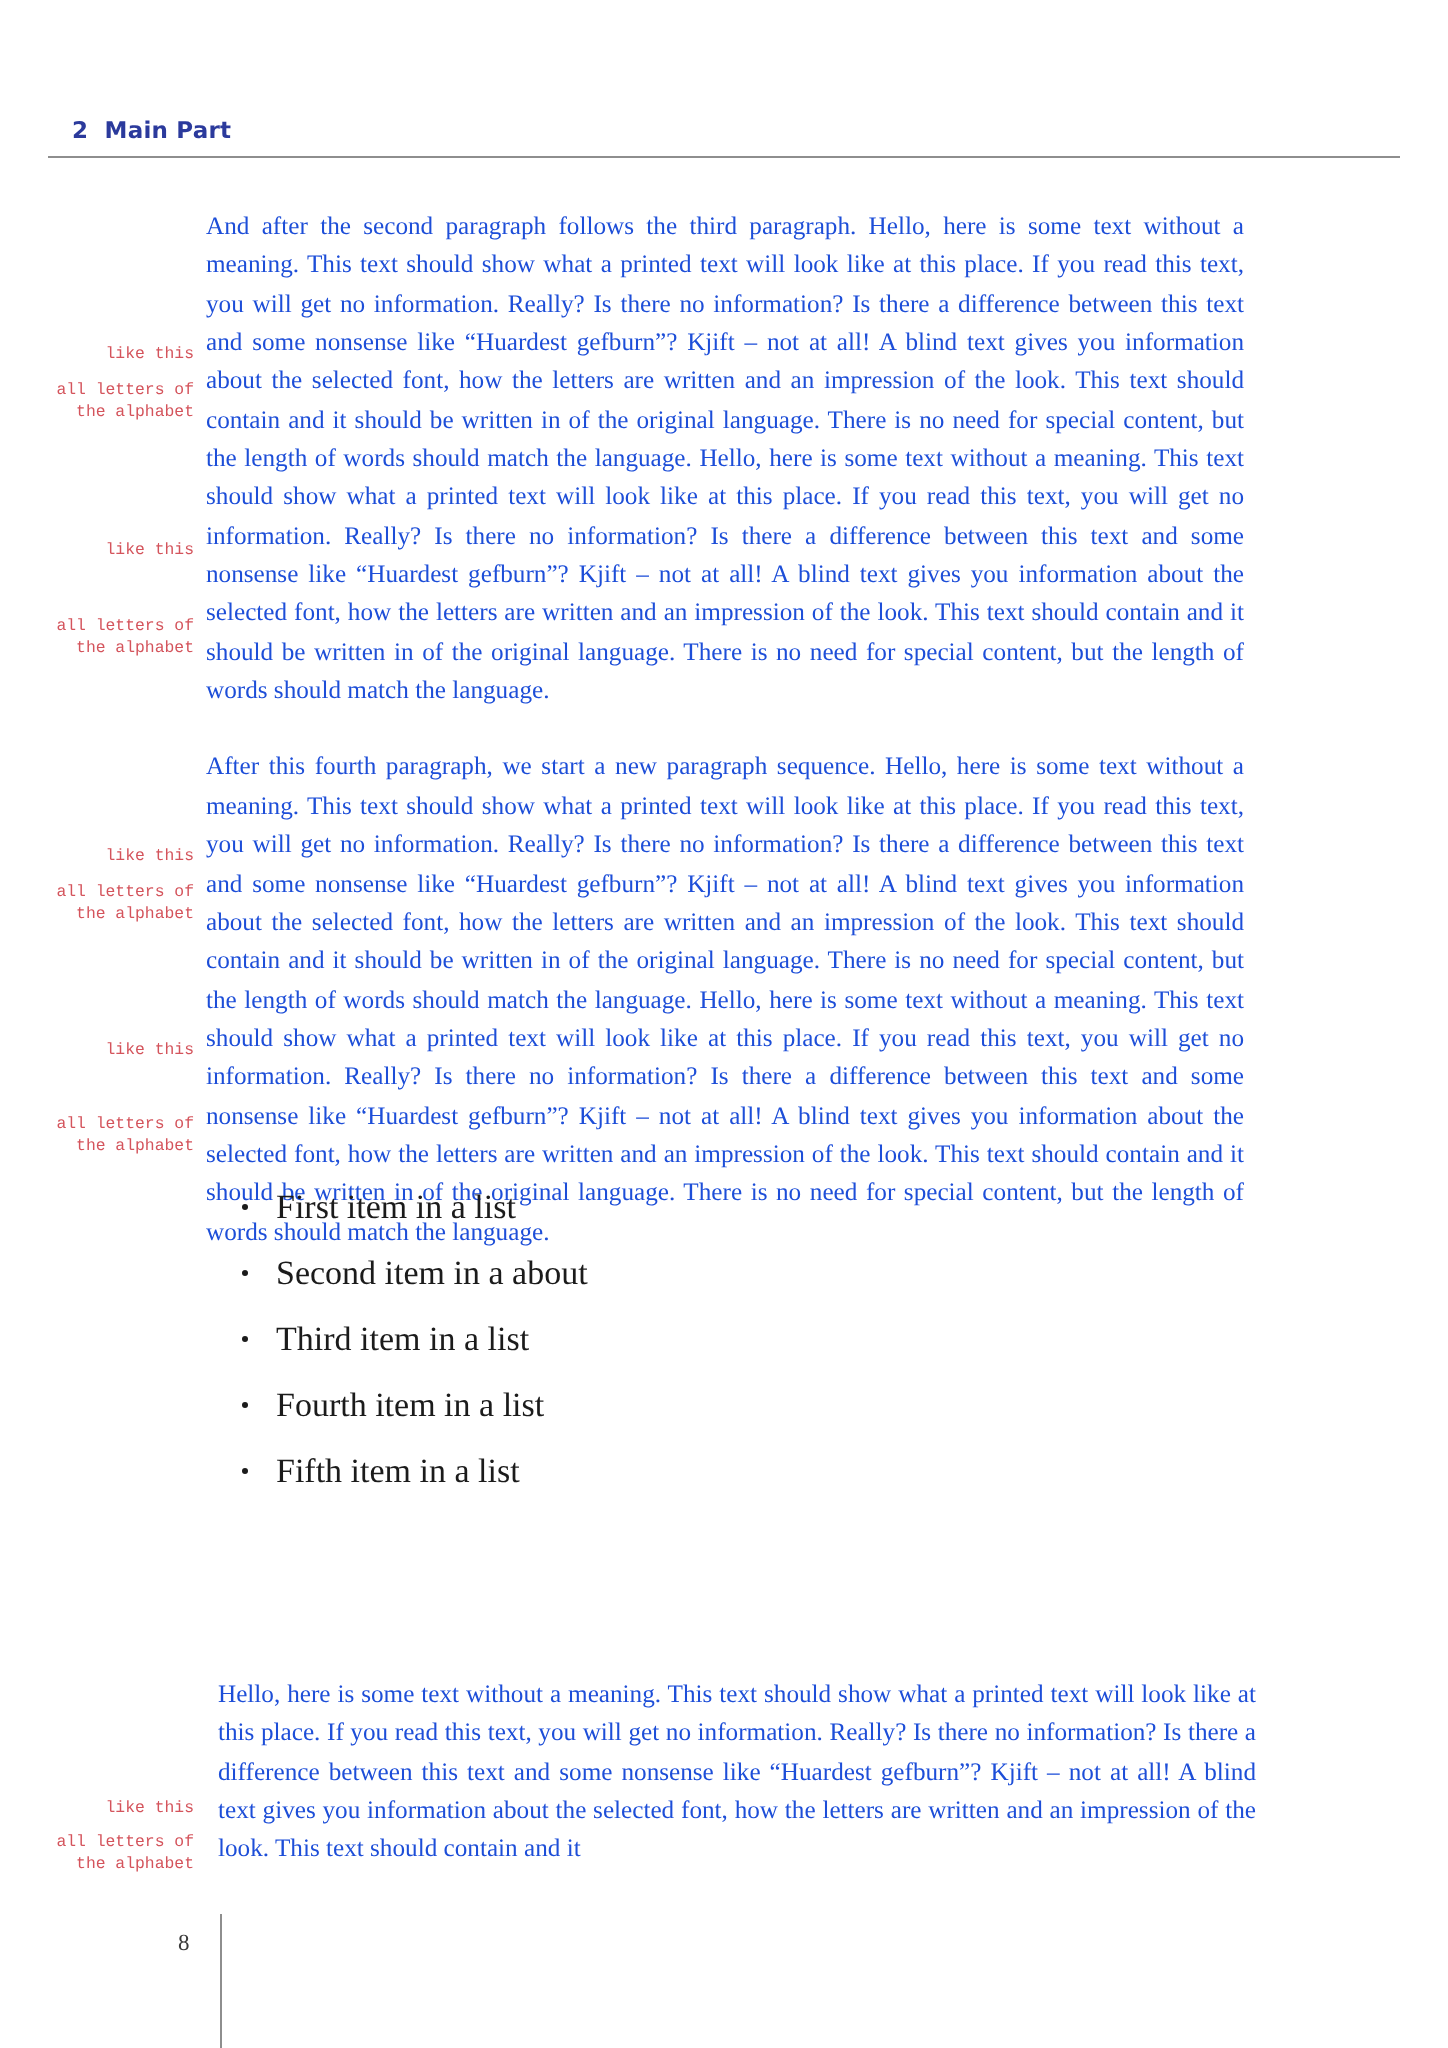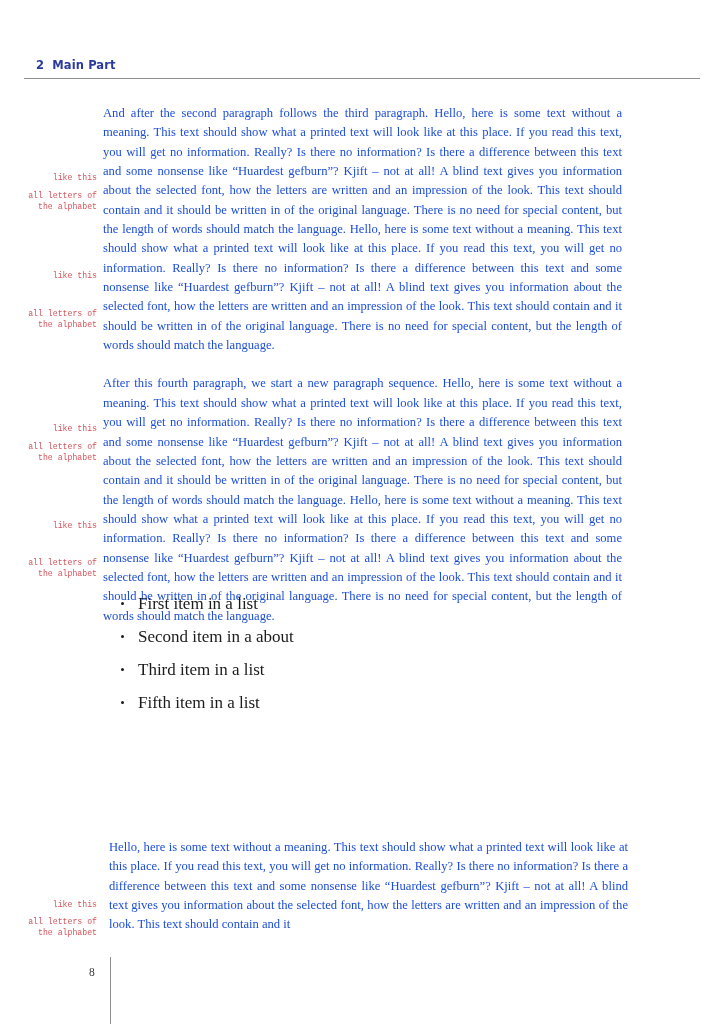--- a/index.html
+++ b/index.html
@@ -178,20 +178,24 @@
       <div class="item-row">
         <span class="item-bullet"></span>
         <span class="item-label">Second item in a about</span>
       </div>
       <div class="item-row">
         <span class="item-bullet"></span>
         <span class="item-label">Third item in a list</span>
       </div>
       <div class="item-row">
         <span class="item-bullet"></span>
+        <span class="item-label">Fourth item in a list</span>
+      </div>
+      <div class="item-row">
+        <span class="item-bullet"></span>
         <span class="item-label">Fifth item in a list</span>
       </div>
     </div>
 
 
   <div class="closing">
     <p class="body">Hello, here is some text without a meaning. This text should show what a printed text will look like at this place. If you read this text, you will get no information. Really? Is there no information? Is there a difference between this text and some nonsense like “Huardest gefburn”? Kjift – not at all! A blind text gives you information about the selected font, how the letters are written and an impression of the look. This text should contain and it</p>
   </div>
 
   <div class="footer-pageno">8</div>

